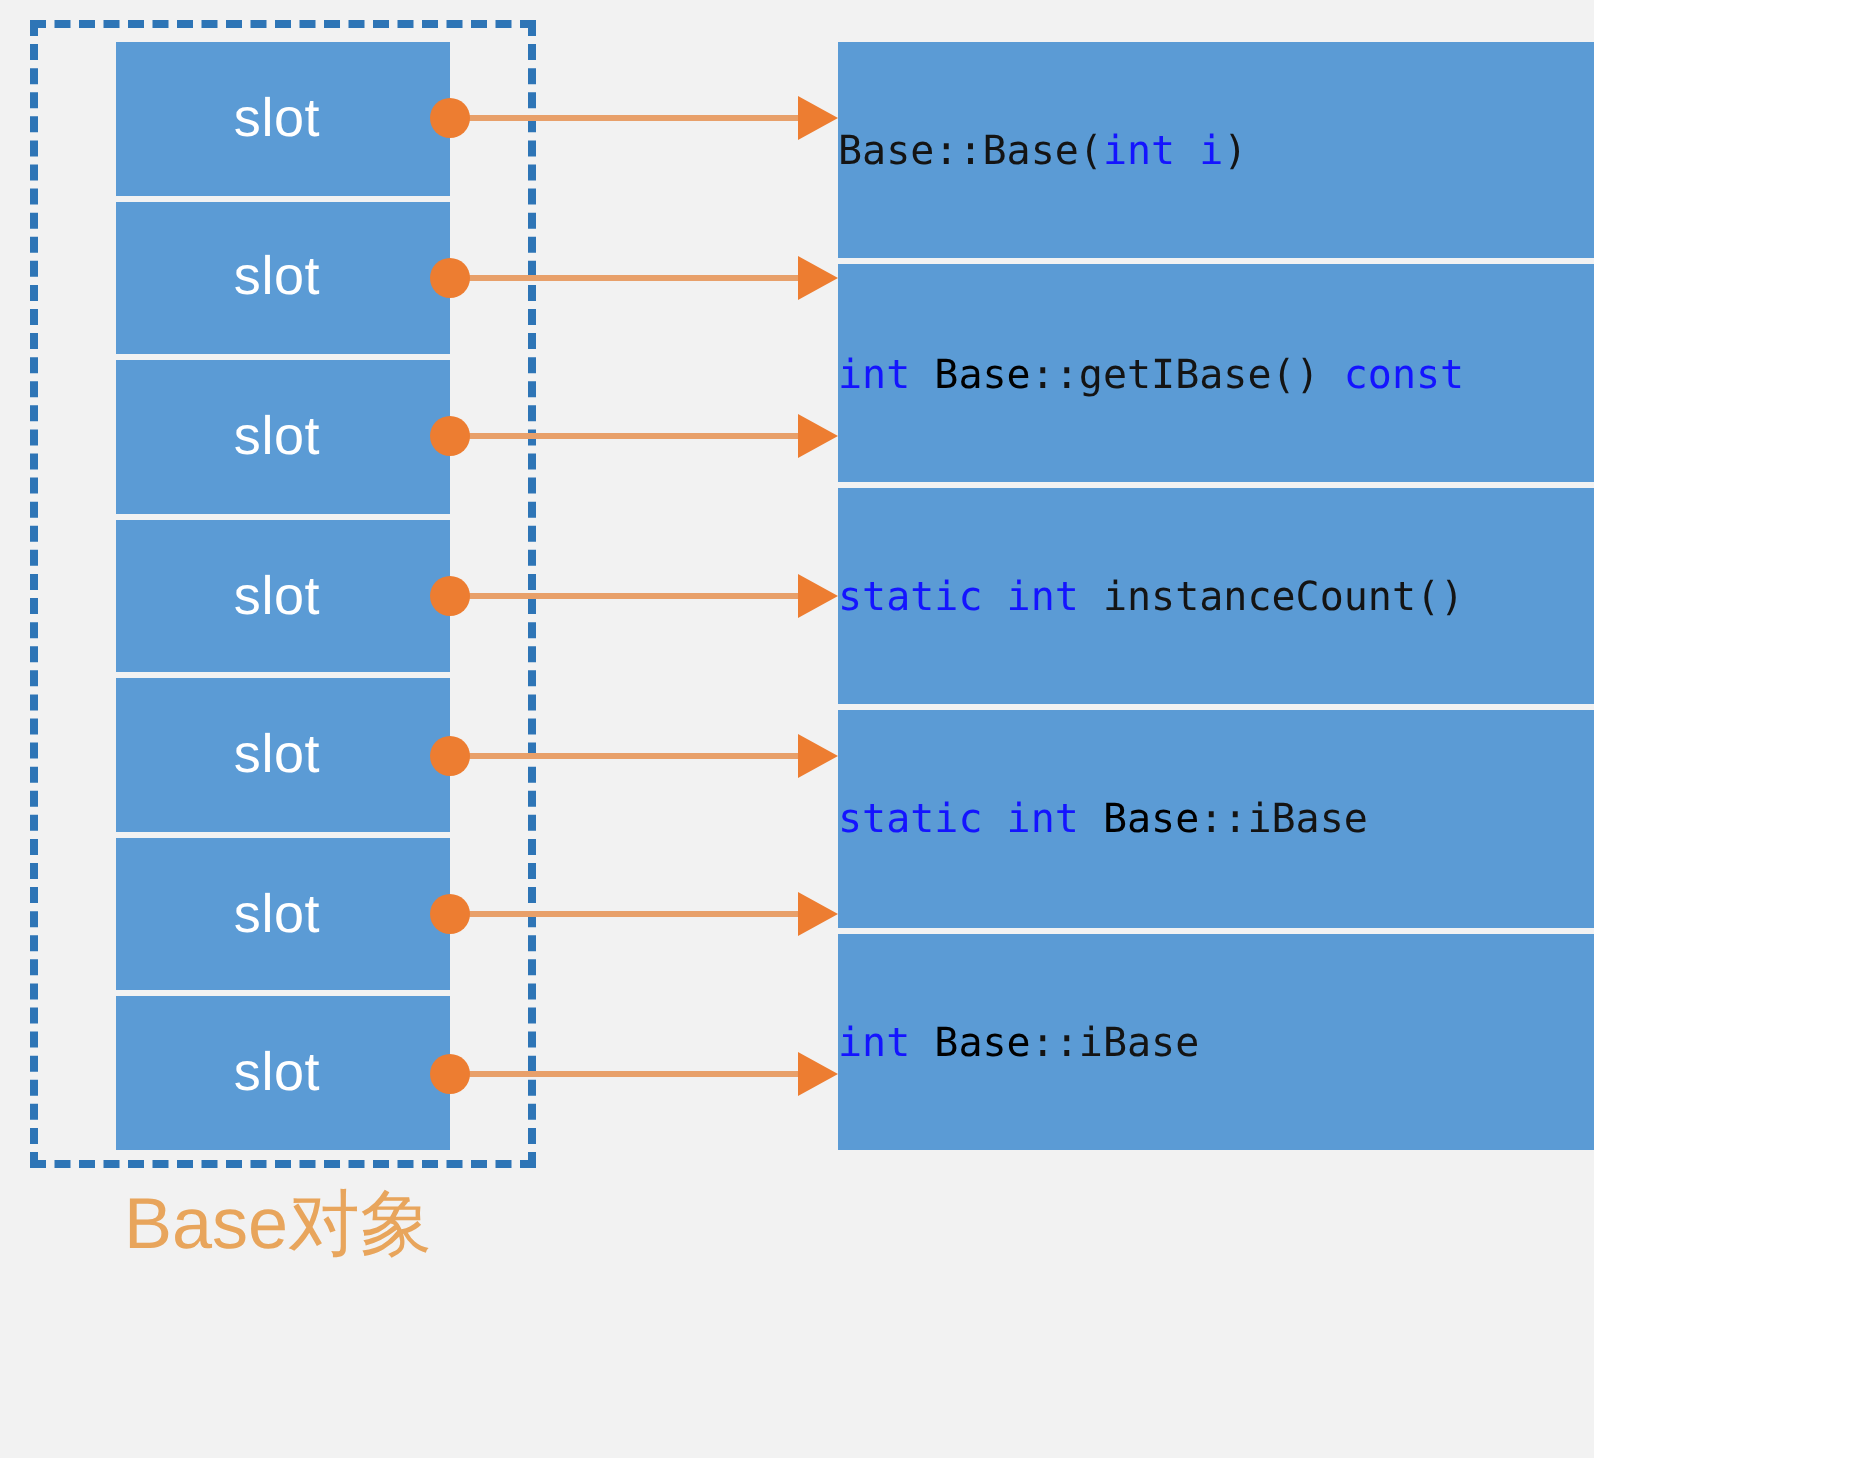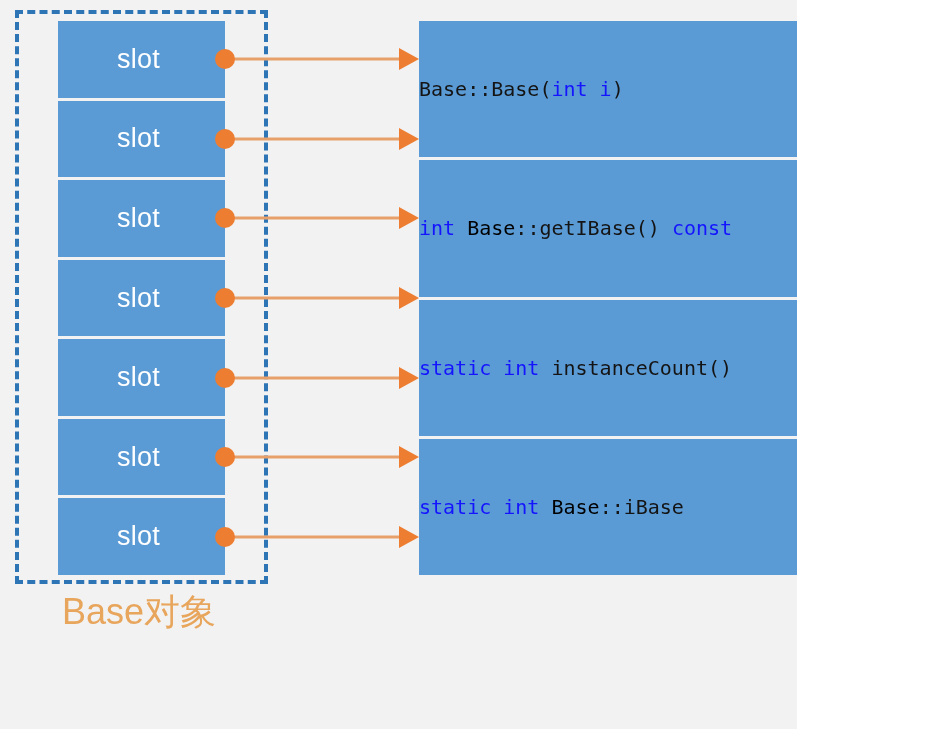--- a/index.html
+++ b/index.html
@@ -206,17 +206,20 @@
       </div>
       <div class="sig-cell">
         <span class="sig-text"><span class="tok-kw">int </span><span class="tok-scope">Base</span><span class="tok-plain">::getIBase() </span><span class="tok-kw">const</span></span>
       </div>
       <div class="sig-cell">
         <span class="sig-text"><span class="tok-kw">static int </span><span class="tok-plain">instanceCount()</span></span>
       </div>
       <div class="sig-cell">
         <span class="sig-text"><span class="tok-kw">static int </span><span class="tok-scope">Base</span><span class="tok-plain">::iBase</span></span>
       </div>
+      <div class="sig-cell">
+        <span class="sig-text"><span class="tok-kw">int </span><span class="tok-scope">Base</span><span class="tok-plain">::iBase</span></span>
+      </div>
     </div>
 
   <div id="base-object-label">Base对象</div>
 
 </div>
 
 </body></html>

